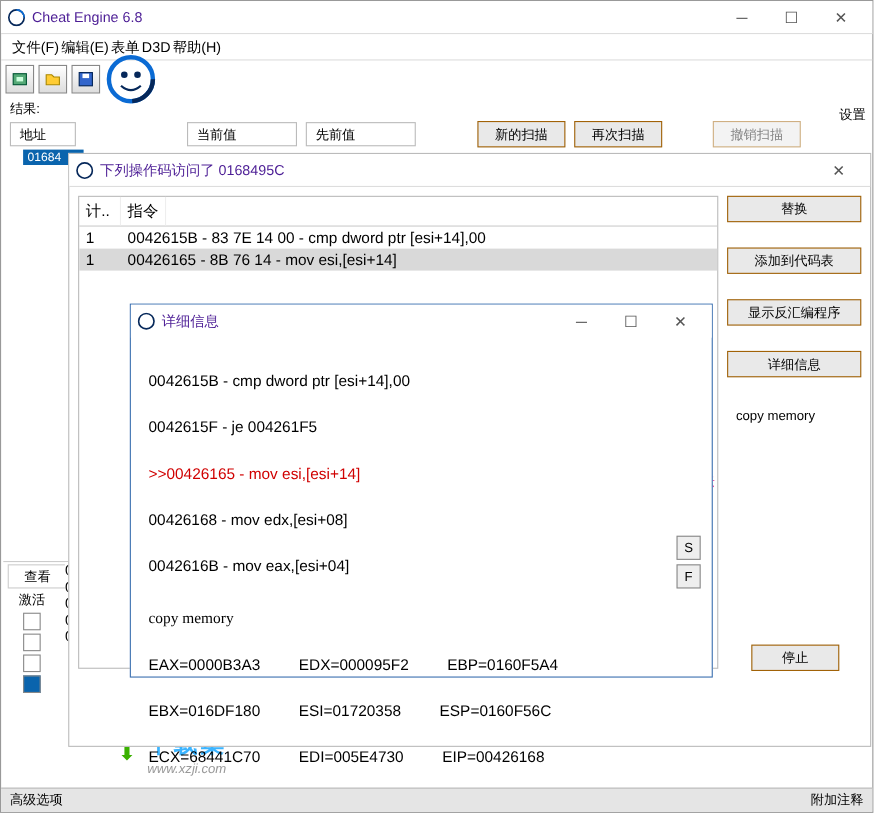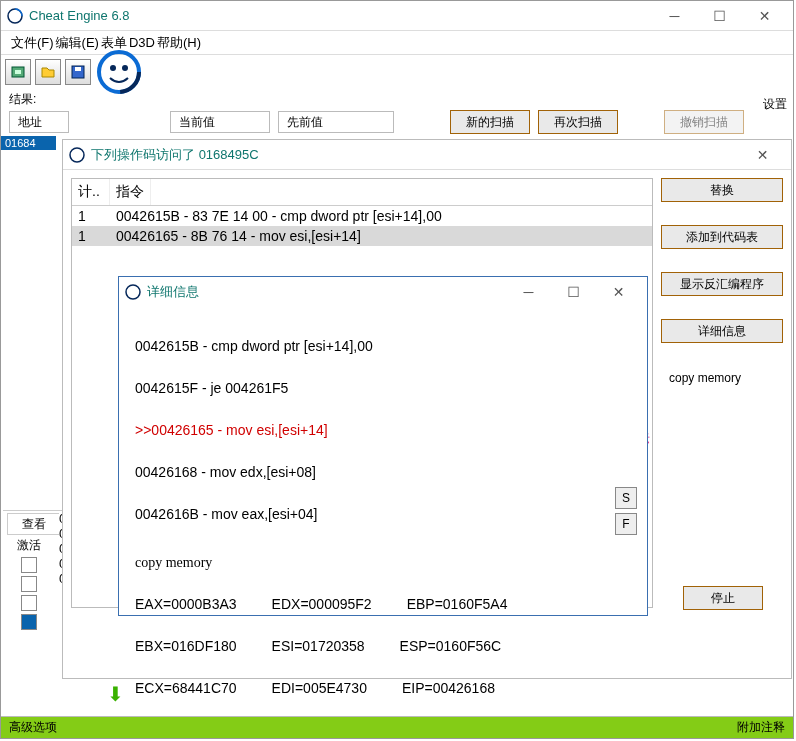--- a/index.html
+++ b/index.html
@@ -3,21 +3,21 @@
 <meta charset="utf-8">
 <style>
   * { box-sizing: border-box; font-family: "Segoe UI","Microsoft YaHei",sans-serif; }
   body { margin:0; background:#fff; width:796px; height:741px; overflow:hidden; position:relative; font-size:12px; color:#000; }
   .window { position:absolute; background:#fff; border:1px solid #bbb; }
   .main { left:0; top:0; width:794px; height:739px; border-color:#999;}
   .titlebar { height:30px; display:flex; align-items:center; padding:0 6px; border-bottom:1px solid #ddd; background:#fff;}
   .titlebar.modal-title{border-bottom:none;}
   .ce-icon { width:16px; height:16px; margin-right:6px; display:inline-block;}
   .ce-icon svg{width:16px;height:16px;}
-  .ttext { font-size:13px; color:#0f766e; flex:1;}
+  .ttext { font-size:13px; color:#4c1d95; flex:1;}
   .winbtn { width:45px; height:28px; display:flex;align-items:center;justify-content:center; color:#555; font-size:14px;}
   .menubar { display:flex; height:24px; align-items:center; gap:2px; padding:0 10px; border-bottom:1px solid #ddd; color:#000; font-size:13px;}
   .toolbar { height:34px; display:flex; align-items:center; padding:2px 4px; gap:4px;}
   .tb-btn { width:26px;height:26px;border:1px solid #888;background:linear-gradient(#fff,#ddd);display:flex;align-items:center;justify-content:center;}
   .process-name { flex:1; text-align:center; font-size:15px;}
   .logo-big { width:48px;height:48px; margin-right:4px;}
   .scan-row { display:flex; gap:8px; padding:0 8px; align-items:center;}
   .btn { background:#e9e9e9; border:1px solid #a16207; padding:4px 8px; min-width:80px; height:24px; display:inline-flex;align-items:center;justify-content:center; font-size:12px;}
   .btn.wide{min-width:120px;}
   .result-label{padding:2px 8px;font-size:12px;}
@@ -51,21 +51,21 @@
   .arrow{position:absolute;height:2px;background:#e03090;}
   .arrow::before{content:"";position:absolute;left:-6px;top:-4px;border:5px solid transparent;border-right-color:#e03090;}
 
   
   .bottom-panel{position:absolute;left:2px; right:2px; bottom:24px; top:509px; border-top:1px solid #ccc;background:#fff;}
   .bottom-left{width:54px;border:1px solid #ccc;height:22px;display:inline-flex;align-items:center;justify-content:center;font-size:12px;margin:2px 4px;}
   .addr-rows{position:absolute;left:56px;top:0;font-size:13px;background:#fff;}
   .active-col{position:absolute;left:0;top:26px;font-size:12px;width:52px;text-align:center;}
   .chk{width:16px;height:16px;border:1px solid #888;margin:3px auto;background:#fff;}
   .chk.selected{background:#0a64ad;}
-  .statusbar{position:absolute;left:0;right:0;bottom:0;height:22px;border-top:1px solid #bbb;display:flex;justify-content:space-between;align-items:center;padding:0 8px;font-size:12px;background:#84cc16;}
+  .statusbar{position:absolute;left:0;right:0;bottom:0;height:22px;border-top:1px solid #bbb;display:flex;justify-content:space-between;align-items:center;padding:0 8px;font-size:12px;background:#e5e5e5;}
 
   .watermark{position:absolute;left:106px;bottom:32px;font-size:12px;color:#888;display:flex;align-items:center;gap:6px;}
   .watermark .wm-title{color:#3bb4ff;font-size:22px;font-weight:bold;letter-spacing:2px;}
   .wm-arrow{font-size:20px;color:#3ab100;margin-right:4px;}
   .wm-url{font-style:italic;color:#999;}
   .change-lbl{position:absolute; right:2px; top:316px; font-size:13px;}
 </style>
 </head>
 <body>
 
@@ -115,28 +115,28 @@
           <circle cx="30" cy="20" r="3" fill="#06285a"></circle>
           <path d="M15 30 q9 8 18 0" fill="none" stroke="#06285a" stroke-width="2"></path>
         </svg>
     </span>
   </div>
   <div class="result-label">结果:</div>
   <div class="scan-row">
     <span class="hdrcell addr-col">地址</span>
     <span style="width:85px"></span>
     <span class="hdrcell" style="width:100px">当前值</span>
-    <span class="hdrcell" style="width:116px">先前值</span>
+    <span class="hdrcell" style="width:100px">先前值</span>
     <span style="width:40px"></span>
     <span class="btn">新的扫描</span>
     <span class="btn">再次扫描</span>
     <span style="width:30px"></span>
     <span class="btn" style="opacity:.5">撤销扫描</span>
   </div>
-  <div class="sel-row" style="margin-left:0;margin-top:2px;">01684</div>
+  <div class="sel-row" style="margin-left:20px;margin-top:2px;">01684</div>
   <span class="settings-lbl">设置</span>
   <span class="change-lbl">改</span>
 
   <div class="bottom-panel">
     <div class="bottom-left">查看</div>
     <div class="addr-rows">
       <div>0042615</div>
       <div>0042615</div>
       <div>0042616</div>
       <div>0042616</div>
@@ -150,20 +150,24 @@
       <div class="chk selected"></div>
     </div>
   </div>
   <div class="statusbar">
     <span>高级选项</span>
     <span>附加注释</span>
   </div>
 
   <div class="watermark">
     <span class="wm-arrow">⬇</span>
+    <span>
+      <span class="wm-title">下载集</span><br>
+      <span class="wm-url">www.xzji.com</span>
+    </span>
   </div>
 </div>
 
 <div class="window opcode-win">
   <div class="titlebar">
     <span class="ce-icon">
       <svg viewBox="0 0 32 32">
           <circle cx="16" cy="16" r="14" fill="none" stroke="#06285a" stroke-width="3"></circle>
         </svg>
     </span>

